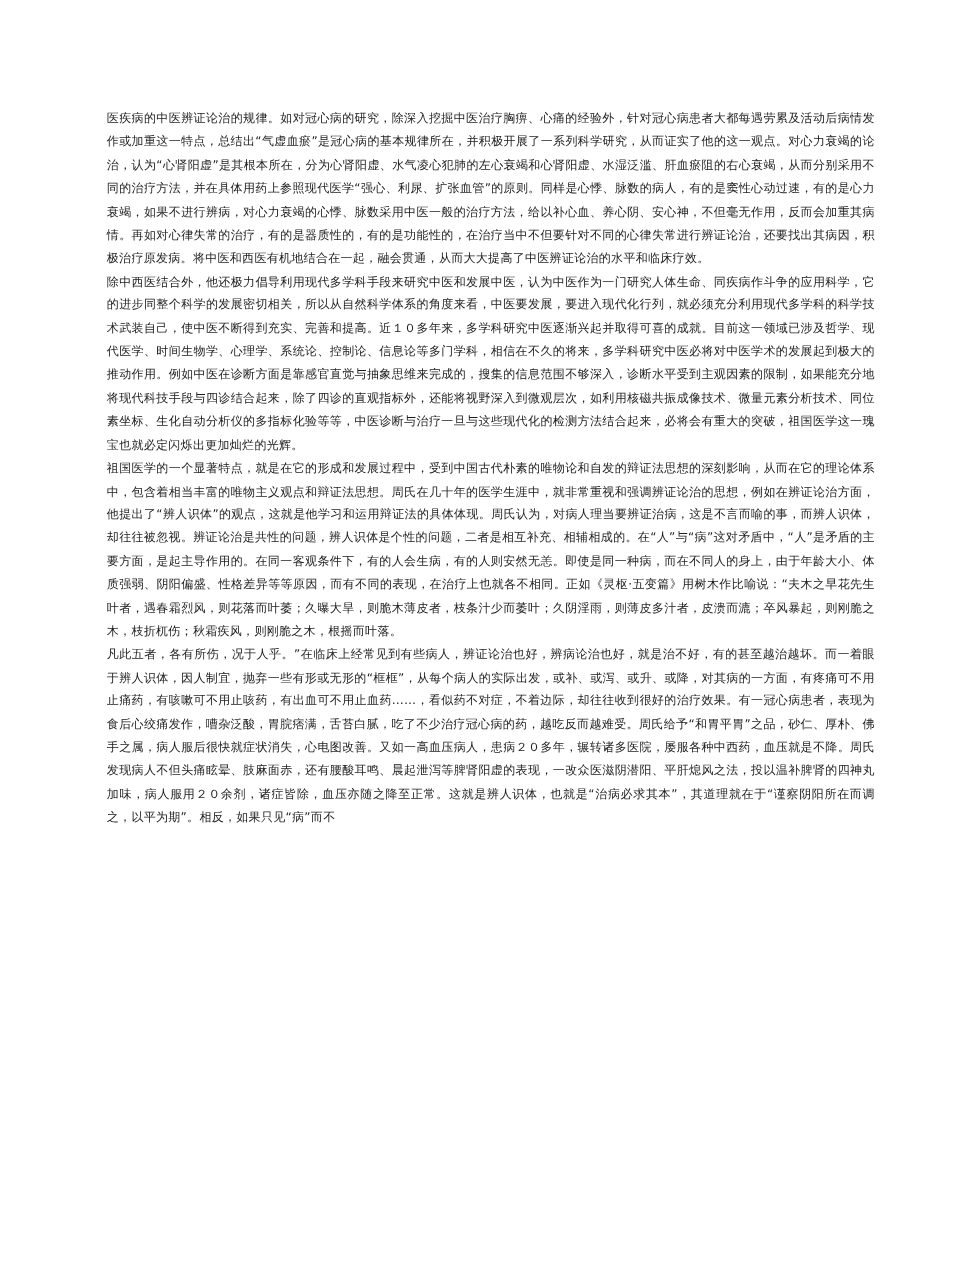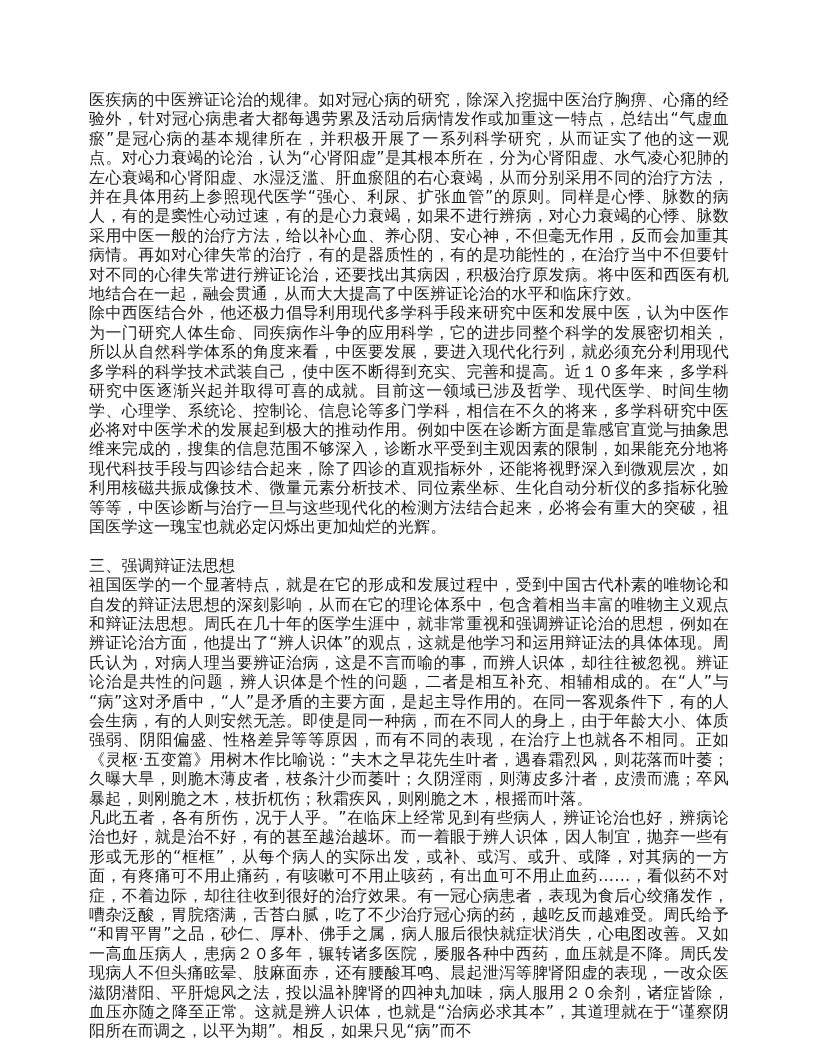--- a/index.html
+++ b/index.html
@@ -14,35 +14,34 @@
     margin: 0 auto;
     background: #ffffff;
     box-sizing: border-box;
     padding: 90px 87px 56px 89px;
     overflow: hidden;
     font-family: "DejaVu Sans", "Liberation Sans", sans-serif;
     color: #1c1c1c;
   }
   .para {
     margin: 0;
-    font-size: 16px;
+    font-size: 10px;
     line-height: 19.4px;
     letter-spacing: 0.25px;
     text-align: justify;
     text-justify: inter-ideograph;
     word-break: break-all;
     font-weight: 400;
   }
   .para.heading {
     margin-top: 19.4px;
     text-align: left;
   }
 </style>
 </head>
 <body>
 
 <div class="page">
   <p class="para">医疾病的中医辨证论治的规律。如对冠心病的研究，除深入挖掘中医治疗胸痹、心痛的经验外，针对冠心病患者大都每遇劳累及活动后病情发作或加重这一特点，总结出“气虚血瘀”是冠心病的基本规律所在，并积极开展了一系列科学研究，从而证实了他的这一观点。对心力衰竭的论治，认为“心肾阳虚”是其根本所在，分为心肾阳虚、水气凌心犯肺的左心衰竭和心肾阳虚、水湿泛滥、肝血瘀阻的右心衰竭，从而分别采用不同的治疗方法，并在具体用药上参照现代医学“强心、利尿、扩张血管”的原则。同样是心悸、脉数的病人，有的是窦性心动过速，有的是心力衰竭，如果不进行辨病，对心力衰竭的心悸、脉数采用中医一般的治疗方法，给以补心血、养心阴、安心神，不但毫无作用，反而会加重其病情。再如对心律失常的治疗，有的是器质性的，有的是功能性的，在治疗当中不但要针对不同的心律失常进行辨证论治，还要找出其病因，积极治疗原发病。将中医和西医有机地结合在一起，融会贯通，从而大大提高了中医辨证论治的水平和临床疗效。</p>
   <p class="para">除中西医结合外，他还极力倡导利用现代多学科手段来研究中医和发展中医，认为中医作为一门研究人体生命、同疾病作斗争的应用科学，它的进步同整个科学的发展密切相关，所以从自然科学体系的角度来看，中医要发展，要进入现代化行列，就必须充分利用现代多学科的科学技术武装自己，使中医不断得到充实、完善和提高。近１０多年来，多学科研究中医逐渐兴起并取得可喜的成就。目前这一领域已涉及哲学、现代医学、时间生物学、心理学、系统论、控制论、信息论等多门学科，相信在不久的将来，多学科研究中医必将对中医学术的发展起到极大的推动作用。例如中医在诊断方面是靠感官直觉与抽象思维来完成的，搜集的信息范围不够深入，诊断水平受到主观因素的限制，如果能充分地将现代科技手段与四诊结合起来，除了四诊的直观指标外，还能将视野深入到微观层次，如利用核磁共振成像技术、微量元素分析技术、同位素坐标、生化自动分析仪的多指标化验等等，中医诊断与治疗一旦与这些现代化的检测方法结合起来，必将会有重大的突破，祖国医学这一瑰宝也就必定闪烁出更加灿烂的光辉。</p>
-  <p class="para heading">三、强调辩证法思想</p>
   <p class="para">祖国医学的一个显著特点，就是在它的形成和发展过程中，受到中国古代朴素的唯物论和自发的辩证法思想的深刻影响，从而在它的理论体系中，包含着相当丰富的唯物主义观点和辩证法思想。周氏在几十年的医学生涯中，就非常重视和强调辨证论治的思想，例如在辨证论治方面，他提出了“辨人识体”的观点，这就是他学习和运用辩证法的具体体现。周氏认为，对病人理当要辨证治病，这是不言而喻的事，而辨人识体，却往往被忽视。辨证论治是共性的问题，辨人识体是个性的问题，二者是相互补充、相辅相成的。在“人”与“病”这对矛盾中，“人”是矛盾的主要方面，是起主导作用的。在同一客观条件下，有的人会生病，有的人则安然无恙。即使是同一种病，而在不同人的身上，由于年龄大小、体质强弱、阴阳偏盛、性格差异等等原因，而有不同的表现，在治疗上也就各不相同。正如《灵枢·五变篇》用树木作比喻说：“夫木之早花先生叶者，遇春霜烈风，则花落而叶萎；久曝大旱，则脆木薄皮者，枝条汁少而萎叶；久阴淫雨，则薄皮多汁者，皮溃而漉；卒风暴起，则刚脆之木，枝折杌伤；秋霜疾风，则刚脆之木，根摇而叶落。</p>
   <p class="para">凡此五者，各有所伤，况于人乎。”在临床上经常见到有些病人，辨证论治也好，辨病论治也好，就是治不好，有的甚至越治越坏。而一着眼于辨人识体，因人制宜，抛弃一些有形或无形的“框框”，从每个病人的实际出发，或补、或泻、或升、或降，对其病的一方面，有疼痛可不用止痛药，有咳嗽可不用止咳药，有出血可不用止血药……，看似药不对症，不着边际，却往往收到很好的治疗效果。有一冠心病患者，表现为食后心绞痛发作，嘈杂泛酸，胃脘痞满，舌苔白腻，吃了不少治疗冠心病的药，越吃反而越难受。周氏给予“和胃平胃”之品，砂仁、厚朴、佛手之属，病人服后很快就症状消失，心电图改善。又如一高血压病人，患病２０多年，辗转诸多医院，屡服各种中西药，血压就是不降。周氏发现病人不但头痛眩晕、肢麻面赤，还有腰酸耳鸣、晨起泄泻等脾肾阳虚的表现，一改众医滋阴潜阳、平肝熄风之法，投以温补脾肾的四神丸加味，病人服用２０余剂，诸症皆除，血压亦随之降至正常。这就是辨人识体，也就是“治病必求其本”，其道理就在于“谨察阴阳所在而调之，以平为期”。相反，如果只见“病”而不</p>
 </div>
 
 </body></html>

